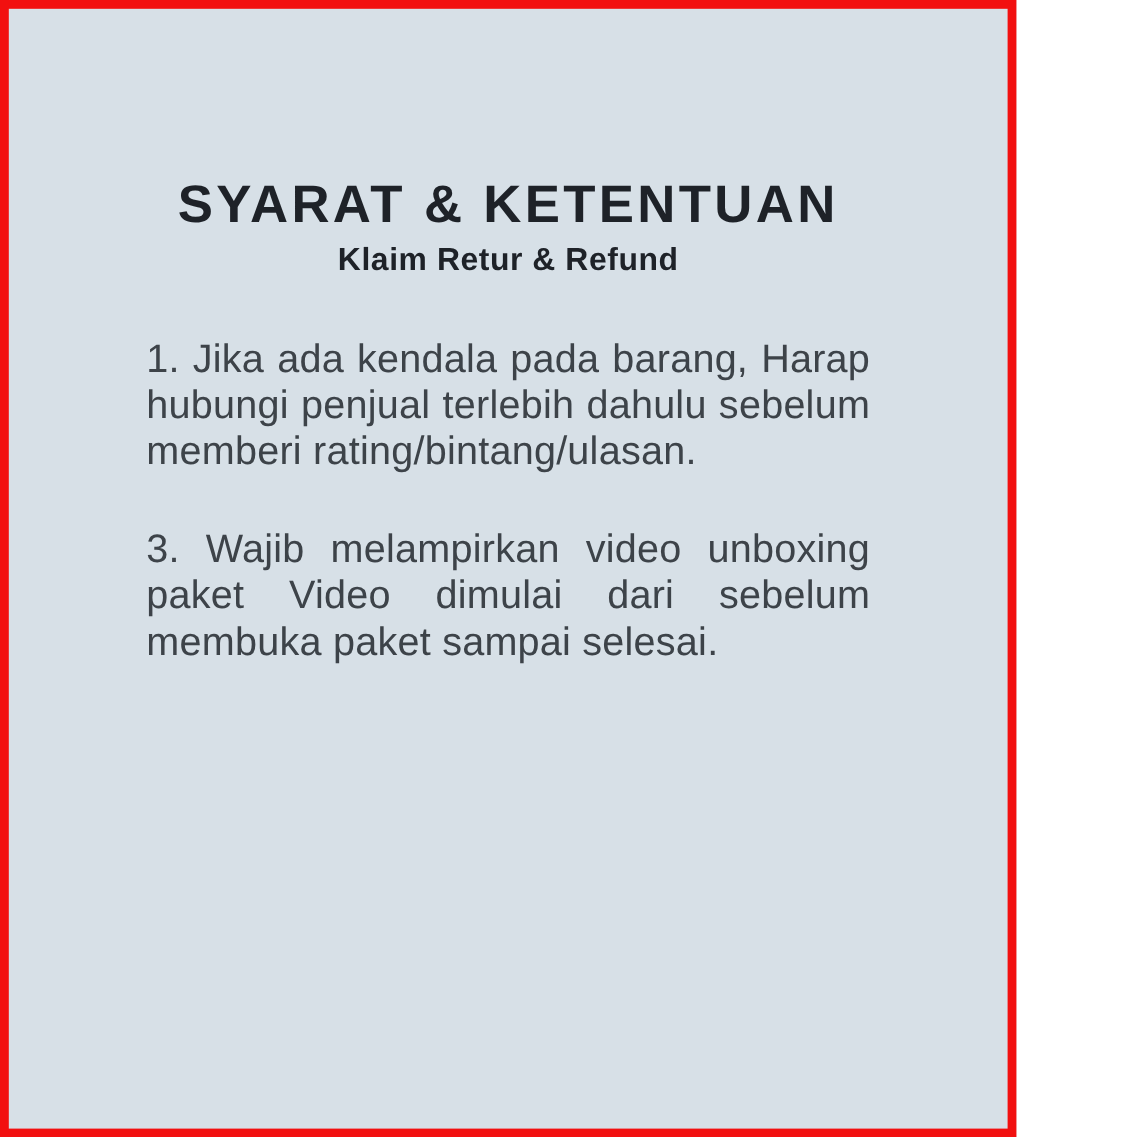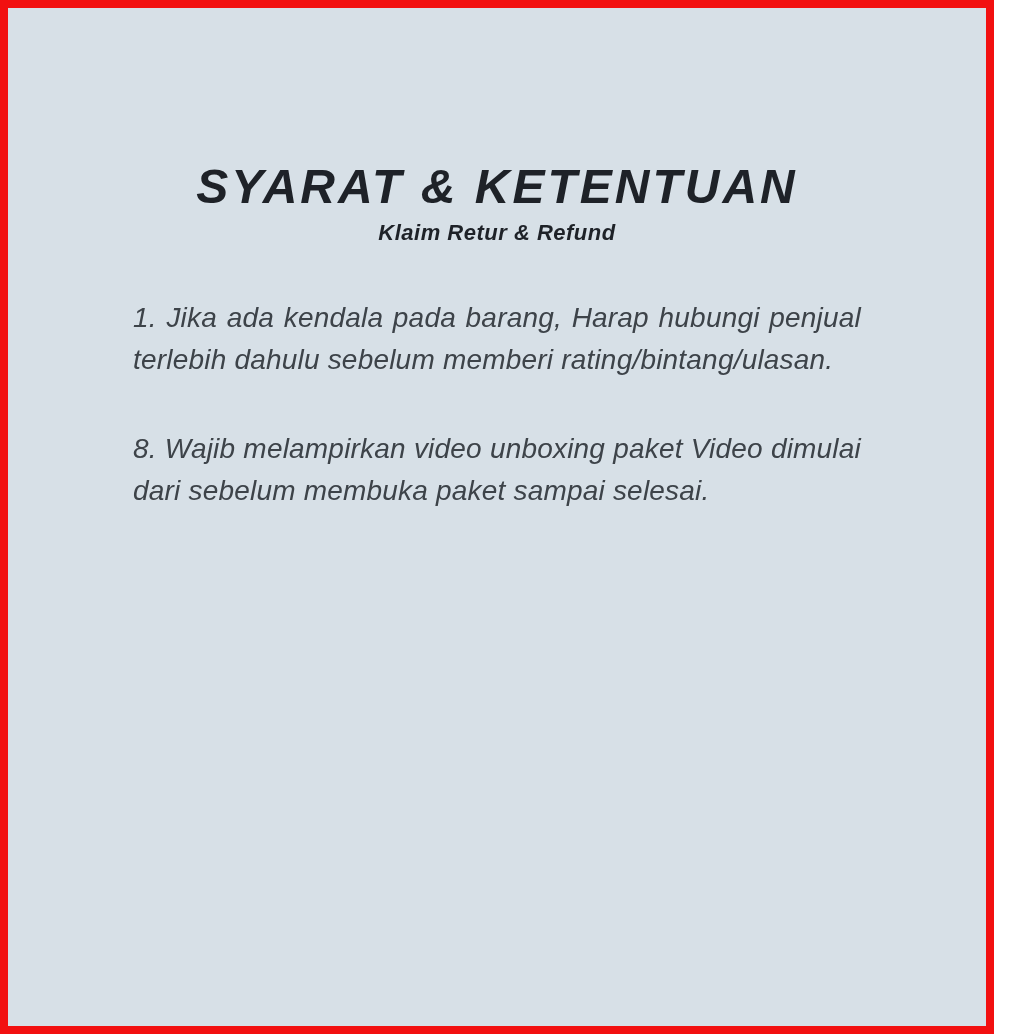--- a/index.html
+++ b/index.html
@@ -10,66 +10,65 @@
   }
   * { box-sizing: border-box; }
   html, body { margin: 0; padding: 0; }
   body {
     width: 1034px;
     height: 1034px;
     background: #ffffff;
     font-family: "Liberation Sans", sans-serif;
   }
   .poster {
-    width: 994px;
+    width: 924px;
     height: 1034px;
     background: var(--background);
     border: 8px solid var(--border);
-    font-style: italic;
   }
   .content {
     padding: 150px 125px 0 125px;
   }
   .title {
     margin: 0;
     text-align: center;
     color: var(--title-text);
     font-size: 48px;
     font-weight: 800;
     letter-spacing: 3px;
     line-height: 1.2;
   }
   .subtitle {
     margin: 4px 0 0 0;
     text-align: center;
     color: var(--title-text);
-    font-size: 22px;
+    font-size: 29px;
     font-weight: 700;
     letter-spacing: 0.5px;
     line-height: 1.15;
   }
   .terms {
     margin-top: 52px;
   }
   .terms p {
     margin: 0 0 47px 0;
     color: var(--body-text);
-    font-size: 28px;
+    font-size: 36px;
     line-height: 42px;
     text-align: justify;
     text-justify: inter-word;
     letter-spacing: 0.2px;
   }
   .terms p:last-child { margin-bottom: 0; }
 </style>
 </head>
 <body>
 
 <div class="poster">
   <div class="content">
     <h1 class="title">SYARAT &amp; KETENTUAN</h1>
     <h2 class="subtitle">Klaim Retur &amp; Refund</h2>
     <div class="terms">
       <p>1. Jika ada kendala pada barang, Harap hubungi penjual terlebih dahulu sebelum memberi rating/bintang/ulasan.</p>
-      <p>8. Wajib melampirkan video unboxing paket Video dimulai dari sebelum membuka paket sampai selesai.</p>
+      <p>3. Wajib melampirkan video unboxing paket Video dimulai dari sebelum membuka paket sampai selesai.</p>
     </div>
   </div>
 </div>
 
 </body></html>

